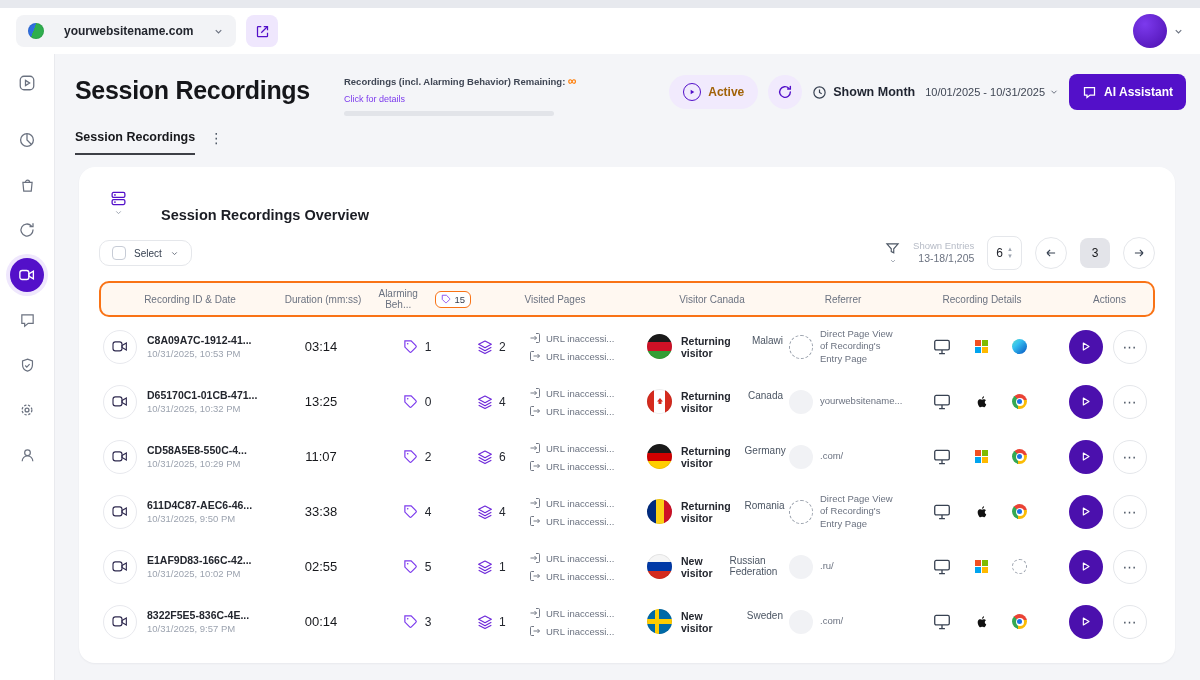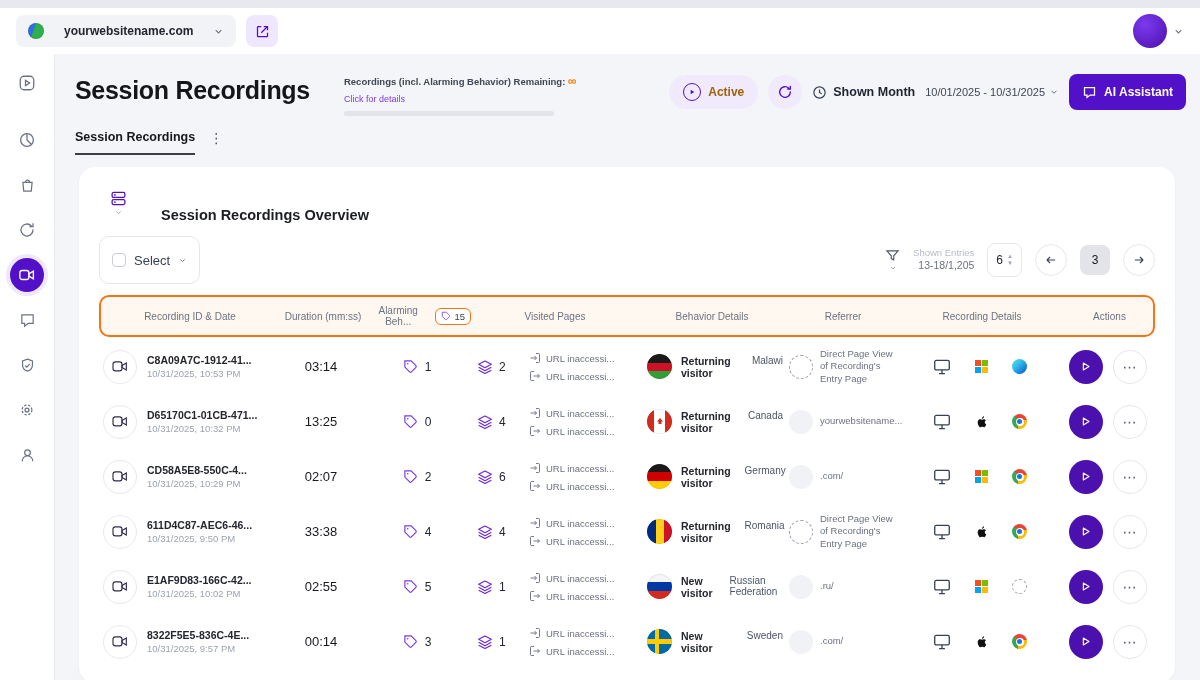--- a/index.html
+++ b/index.html
@@ -49,36 +49,36 @@
   .tabbar{display:flex;align-items:center;padding:14px 0 0 20px;gap:10px}
   .tab{font-size:12.5px;font-weight:600;color:#17181c;padding-bottom:9px;border-bottom:2px solid #3d3f46;cursor:pointer}
   .tab-menu{font-size:14px;color:#4b5563;padding:0 4px 9px;cursor:pointer}
 
   
   .card{margin:12px 25px 0 24px;background:#fff;border-radius:16px;padding:16px 20px 14px;box-shadow:0 1px 2px rgba(16,24,40,.05)}
   .card-head{display:flex;align-items:flex-end;gap:24px;margin-bottom:13px}
   .chip-btn{width:38px;height:40px;border-radius:10px;display:flex;flex-direction:column;align-items:center;justify-content:center;gap:1px;color:#9ca3af}
   .card-title{font-size:14.5px;font-weight:700;color:#1b1d24}
   .toolbar{display:flex;align-items:center;margin-bottom:11px}
-  .select-pill{display:flex;align-items:center;gap:8px;border:1px solid #e5e7eb;border-radius:10px;height:48px;padding:0 12px;font-size:13px;color:#374151;cursor:pointer;background:#fff}
+  .select-pill{display:flex;align-items:center;gap:8px;border:1px solid #e5e7eb;border-radius:10px;height:26px;padding:0 12px;font-size:10px;color:#374151;cursor:pointer;background:#fff}
   .cbx{width:14px;height:14px;border:1.5px solid #c7ccd6;border-radius:4px;background:#fff}
   .toolbar-right{margin-left:auto;display:flex;align-items:center;gap:13px}
   .funnel-btn{display:flex;flex-direction:column;align-items:center;gap:1px;color:#9ca3af}
   .shown{text-align:right;line-height:1.3}
   .shown .l1{font-size:9.5px;color:#b6bbc6}
   .shown .l2{font-size:10.5px;color:#6b7280}
   .psize{display:flex;align-items:center;gap:4px;border:1px solid #e5e7eb;border-radius:8px;height:34px;padding:0 8px;background:#fff}
   .psize .v{font-size:12px;color:#23262e}
   .psize .ar{display:flex;flex-direction:column;font-size:6px;color:#9ca3af;line-height:1.1}
   .nav-circ{width:32px;height:32px;border-radius:50%;border:1px solid #e5e7eb;background:#fff;display:flex;align-items:center;justify-content:center;color:#374151}
   .page-box{width:30px;height:30px;border-radius:8px;background:#e3e4e9;display:flex;align-items:center;justify-content:center;font-size:12px;color:#17181c}
 
   
   .grid{display:grid;grid-template-columns:178px 88px 104px 168px 146px 116px 162px 93px}
-  .thead{border:2px solid #f97316;border-radius:10px;background:#fff8f1;height:42px;align-items:center;margin-bottom:2px}
+  .thead{border:2px solid #f97316;border-radius:10px;background:#fff8f1;height:36px;align-items:center;margin-bottom:2px}
   .th{font-size:10px;color:#6b7280;text-align:center;display:flex;align-items:center;justify-content:center;gap:6px}
   .abadge{display:flex;align-items:center;gap:3px;border:1.5px solid #f97316;border-radius:6px;background:#fff;padding:2px 5px;font-size:9.5px;color:#374151;cursor:pointer}
   .trow{height:55px;align-items:center}
   .cell{display:flex;align-items:center}
   .c-id{gap:10px;padding-left:4px}
   .cam{width:34px;height:34px;border-radius:50%;border:1px solid #e8e9ee;display:flex;align-items:center;justify-content:center;flex:0 0 34px}
   .idcol{display:flex;flex-direction:column;gap:2px;min-width:0}
   .rid{font-size:10.5px;font-weight:600;color:#23262e;white-space:nowrap}
   .rdate{font-size:9.5px;color:#9ca3af;white-space:nowrap}
   .c-dur{justify-content:center;font-size:13px;font-weight:500;color:#17181c}
@@ -318,21 +318,21 @@
       <div class="th">
         <span>Alarming Beh...</span>
         <span class="abadge">
           <svg width="10" height="10" viewBox="0 0 24 24" fill="none" stroke="#7c3aed" stroke-width="2">
               <path d="M20.6 13.4 13.4 20.6a2 2 0 0 1-2.8 0L3 13V3h10l7.6 7.6a2 2 0 0 1 0 2.8z"></path>
             </svg>
           <span>15</span>
         </span>
       </div>
       <div class="th">Visited Pages</div>
-      <div class="th">Behavior Details</div>
+      <div class="th">Visitor Canada</div>
       <div class="th">Referrer</div>
       <div class="th">Recording Details</div>
       <div class="th">Actions</div>
     </div>
 
     <div id="rows">
   <div class="grid trow">
     <div class="cell c-id">
       <span class="cam">
         <svg width="16" height="15" viewBox="0 0 24 22" fill="none" stroke="#2f2a4f" stroke-width="1.7">
@@ -509,21 +509,21 @@
         <svg width="16" height="15" viewBox="0 0 24 22" fill="none" stroke="#2f2a4f" stroke-width="1.7">
                 <rect x="1.5" y="4" width="13.5" height="13.5" rx="3.5"></rect>
                 <path d="m15 9.5 6.5-3.8v10.6L15 12.5z"></path>
               </svg>
       </span>
       <span class="idcol">
         <span class="rid">CD58A5E8-550C-4...</span>
         <span class="rdate">10/31/2025, 10:29 PM</span>
       </span>
     </div>
-    <div class="cell c-dur">02:07</div>
+    <div class="cell c-dur">11:07</div>
     <div class="cell c-alarm">
       <svg width="15" height="15" viewBox="0 0 24 24" fill="none" stroke="#7c3aed" stroke-width="1.9">
               <path d="M20.6 13.4 13.4 20.6a2 2 0 0 1-2.8 0L3 13V3h10l7.6 7.6a2 2 0 0 1 0 2.8z"></path>
               <circle cx="7.5" cy="7.5" r="1.3" fill="#7c3aed" stroke="none"></circle>
             </svg>
       <span class="acount">2</span>
     </div>
     <div class="cell c-pages">
       <span class="pgc">
         <svg width="16" height="16" viewBox="0 0 24 24" fill="none" stroke="#6d28d9" stroke-width="1.8" stroke-linejoin="round">

